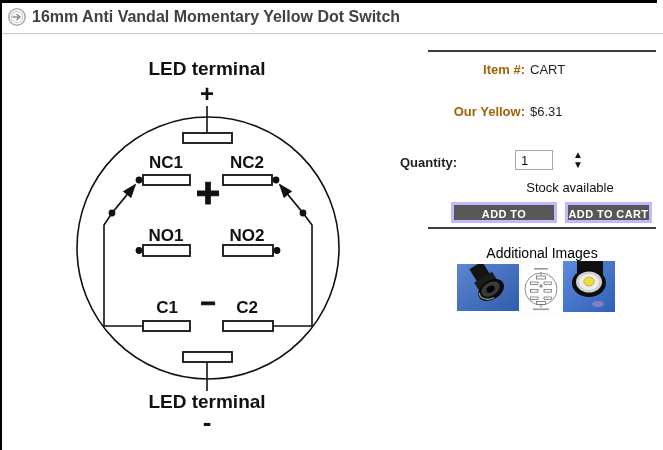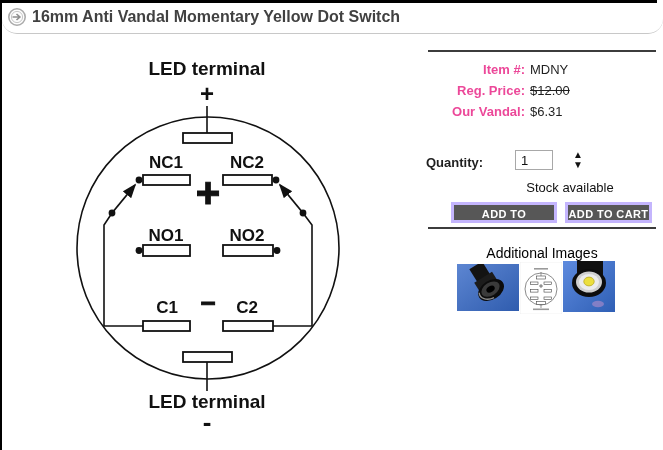--- a/index.html
+++ b/index.html
@@ -2,39 +2,39 @@
 <html><head>
 <meta charset="utf-8">
 <style>
   html,body{margin:0;padding:0;background:#fff;}
   .page{
     position:relative;width:663px;height:450px;background:#fff;overflow:hidden;
     font-family:"Liberation Sans",sans-serif;color:#222;
   }
   .border-top{position:absolute;left:0;top:0;width:657px;height:3px;background:#000;}
   .border-left{position:absolute;left:0;top:0;width:2px;height:450px;background:#000;}
-  .header{position:absolute;left:2px;top:3px;width:661px;height:30px;background:#fff;border-bottom:1px solid #c8c8c8;border-radius:15px;}
+  .header{position:absolute;left:2px;top:3px;width:661px;height:30px;background:#fff;border-bottom:1px solid #c8c8c8;}
   .header-icon{position:absolute;left:5px;top:4px;width:20px;height:20px;}
   .page-title{position:absolute;left:30px;top:5px;font-size:16px;font-weight:bold;color:#414141;white-space:nowrap;}
 
   .diagram-svg{position:absolute;left:30px;top:45px;}
   .dg-text{font-family:"Liberation Sans",sans-serif;font-weight:bold;fill:#111;}
   .divider{position:absolute;left:428px;width:228px;height:2px;background:#3c3c3c;}
   .div1{top:50px;}
   .div2{top:227px;}
 
   .info-row{position:absolute;left:420px;width:240px;height:15px;font-size:13px;}
-  .info-label{position:absolute;left:0;width:105px;text-align:right;font-weight:bold;color:#ec4899;}
+  .info-label{position:absolute;left:0;width:105px;text-align:right;font-weight:bold;color:#a16207;}
   .info-value{position:absolute;left:110px;color:#1f1f1f;}
   .row-item{top:62px;}
   .row-reg{top:83px;}
   .row-our{top:104px;}
   .strike{text-decoration:line-through;}
 
-  .qty-label{position:absolute;left:400px;top:155px;width:109px;text-align:center;font-size:13px;font-weight:bold;color:#1f1f1f;}
+  .qty-label{position:absolute;left:400px;top:155px;width:109px;text-align:left;font-size:13px;font-weight:bold;color:#1f1f1f;}
   .qty-input{position:absolute;left:515px;top:150px;width:31px;height:18px;border:1px solid #a8a8a8;font-family:"Liberation Sans",sans-serif;font-size:13px;padding:0 0 0 5px;color:#111;}
   .stepper{position:absolute;left:571px;top:150px;width:14px;height:22px;cursor:pointer;}
   .stepper span{display:block;font-size:10px;line-height:10px;color:#111;text-align:center;}
 
   .stock{position:absolute;left:470px;top:180px;width:200px;text-align:center;font-size:13px;color:#111;}
 
   .btn{position:absolute;top:202px;height:21px;background:#575757;border:3px solid #c4b5fd;color:#fff;
        font-family:"Liberation Sans",sans-serif;font-size:11px;font-weight:bold;letter-spacing:.4px;
        text-align:center;line-height:19px;cursor:pointer;box-sizing:border-box;margin-left:16px;}
   .btn-wishlist{left:435px;width:106px;}
@@ -108,28 +108,24 @@
     <rect x="153" y="307" width="49" height="10" fill="#fff" stroke="#111" stroke-width="1.8"></rect>
     <line x1="177" y1="317" x2="177" y2="346" stroke="#111" stroke-width="1.6"></line>
     <text class="dg-text" x="177" y="363" font-size="19" text-anchor="middle">LED terminal</text>
     <text class="dg-text" x="177" y="386" font-size="26" text-anchor="middle">-</text>
   </svg>
 
   <div class="divider div1"></div>
 
   <div class="info-row row-item">
     <span class="info-label">Item #:</span>
-    <span class="info-value">MDNY</span>
-  </div>
-  <div class="info-row row-reg">
-    <span class="info-label">Reg. Price:</span>
-    <span class="info-value strike">$12.00</span>
+    <span class="info-value">CART</span>
   </div>
   <div class="info-row row-our">
-    <span class="info-label">Our Vandal:</span>
+    <span class="info-label">Our Yellow:</span>
     <span class="info-value">$6.31</span>
   </div>
 
   <div class="qty-label">Quantity:</div>
   <input class="qty-input" type="text" value="1" style="">
   <div class="stepper">
     <span>▲</span>
     <span>▼</span>
   </div>
 

